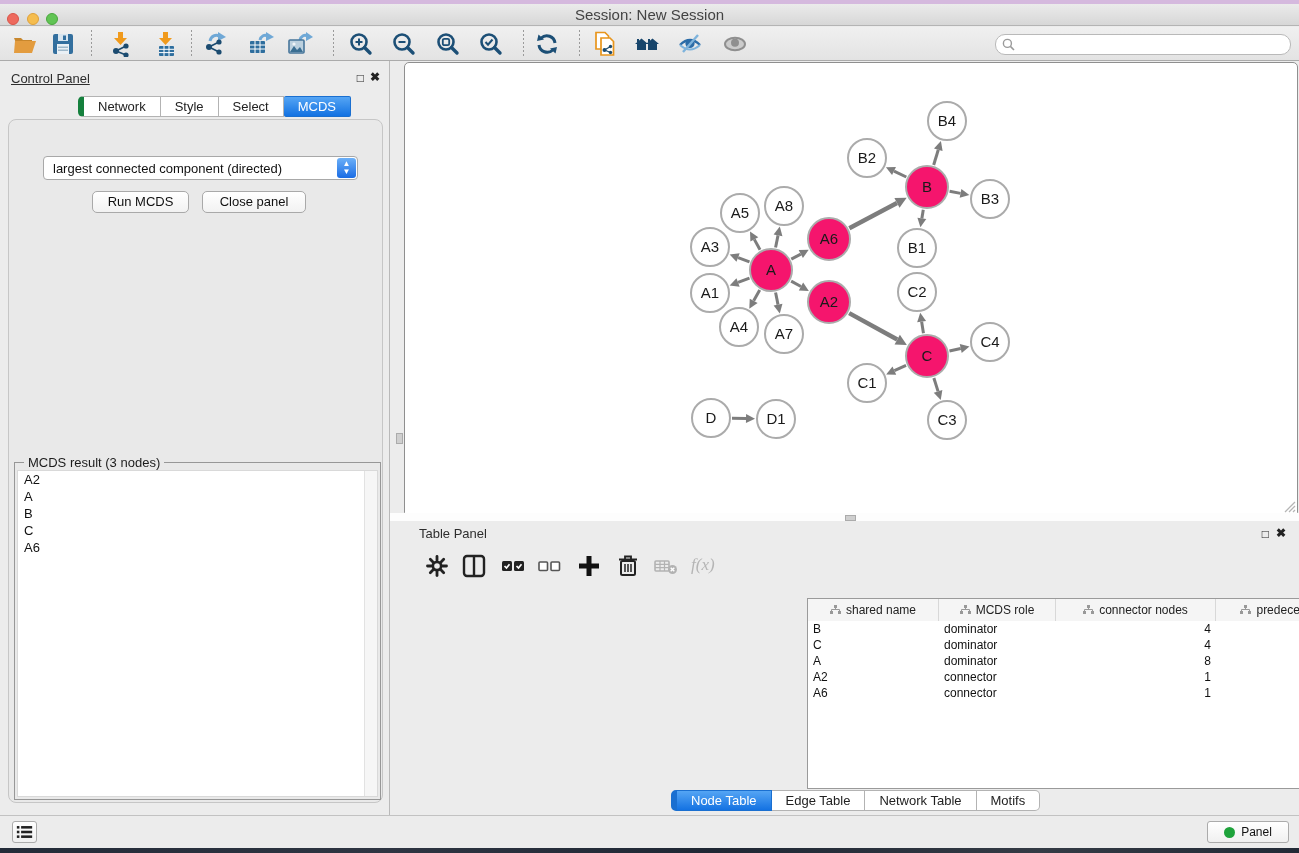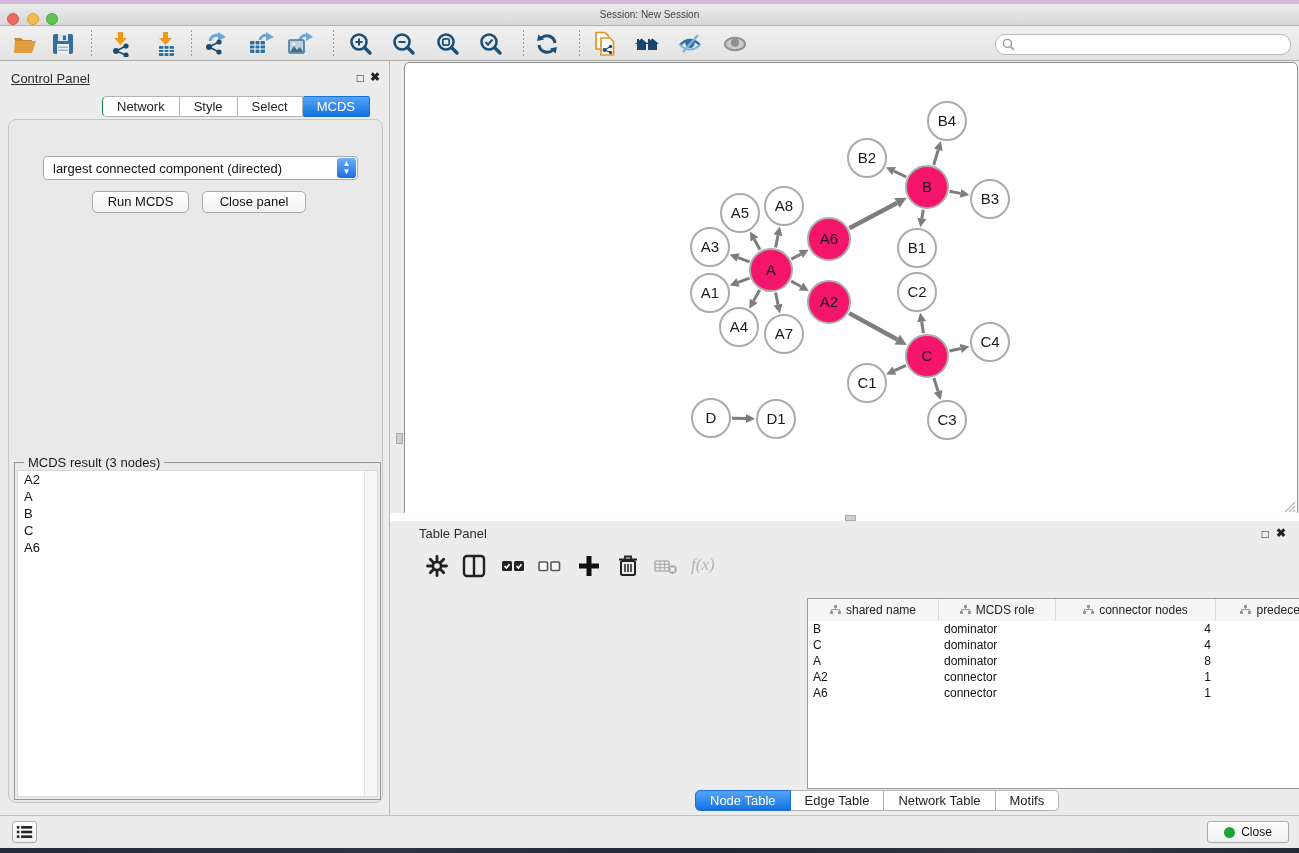--- a/index.html
+++ b/index.html
@@ -13,21 +13,21 @@
   #desktop-bottom { left:0; top:848px; width:1299px; height:5px;
     background:linear-gradient(90deg,#232b38,#2e3542 30%,#1f2734 55%,#343b45 80%,#222a36); }
 
   
   #titlebar { left:0; top:4px; width:1299px; height:22px;
     background:linear-gradient(#ebebeb,#d7d7d7); border-bottom:1px solid #b4b4b4; }
   .tl { position:absolute; top:9px; width:12px; height:12px; border-radius:50%; }
   #titlebar .tl.red { left:7px; background:#ee6a5e; border:1px solid #d95549; }
   #titlebar .tl.yellow { left:27px; background:#f5bd4f; border:1px solid #dfa13a; }
   #titlebar .tl.green { left:46px; background:#61c454; border:1px solid #4aa73e; }
-  #app-title { width:100%; text-align:center; line-height:22px; font-size:10px; color:#434343; }
+  #app-title { width:100%; text-align:center; line-height:22px; font-size:15px; color:#434343; }
 
   
   #main-toolbar { left:0; top:27px; width:1299px; height:34px;
     background:linear-gradient(#f0f0f0,#e3e3e3); border-bottom:1px solid #ababab; }
   .ticon { position:absolute; top:4px; width:26px; height:26px; }
   .tsep { position:absolute; top:3px; width:1px; height:28px;
     background:repeating-linear-gradient(#9a9a9a 0 2px, transparent 2px 4px); }
   #search-field { position:absolute; left:995px; top:7px; width:296px; height:21px;
     background:#fff; border:1px solid #b9b9b9; border-radius:10px; }
   #search-field svg { position:absolute; left:6px; top:3px; }
@@ -38,21 +38,21 @@
   #control-panel { left:0; top:61px; width:390px; height:754px; background:#ececec;
     border-right:1px solid #b9b9b9; }
   #cp-title { left:11px; top:10px; font-size:13px; color:#2e2e2e;text-decoration:underline; }
   .panel-btns { position:absolute; font-size:12px; color:#222; }
   #cp-float { right:25px; top:10px; } #cp-close { right:9px; top:9px; font-weight:bold; }
   #cp-inner { left:8px; top:58px; width:375px; height:684px; background:#e9e9e9;
     border:1px solid #c6c6c6; border-radius:8px; }
   .seg-tabs { position:absolute; display:flex; height:21px; }
   .seg-tab { font-size:13px; color:#222; background:#fff; border:1px solid #b3b3b3;
     border-left:none; padding:0 14px; line-height:19px; text-align:center; }
-  .seg-tab:first-child { border-left:1px solid #15803d; border-radius:5px 0 0 5px;margin-left:24px; }
+  .seg-tab:first-child { border-left:6px solid #15803d; border-radius:5px 0 0 5px; }
   .seg-tab:last-child { border-radius:0 5px 5px 0; }
   .seg-tab.selected { background:linear-gradient(#55a5f4,#1372e2); color:#fff;
     border-color:#1a6fd0; border-radius:2px; }
   #cp-tabs { left:78px; top:35px; }
   #opt-label { left:0; top:75px; width:390px; text-align:center; font-size:13px; color:#1c1c1c; }
   #opt-dropdown { left:43px; top:95px; width:315px; height:24px; background:#fff;
     border:1px solid #a8a8a8; border-radius:4px; }
   #opt-dropdown .val { position:absolute; left:9px; top:4px; font-size:13px; color:#111; }
   #opt-stepper { position:absolute; right:1px; top:1px; width:19px; height:20px; border-radius:3px;
     background:linear-gradient(#6cb0f8,#1a6ce4); }
@@ -582,18 +582,18 @@
             <rect x="6" y="1" width="13" height="3"></rect>
             <rect x="1" y="6.5" width="3" height="3"></rect>
             <rect x="6" y="6.5" width="13" height="3"></rect>
             <rect x="1" y="12" width="3" height="3"></rect>
             <rect x="6" y="12" width="13" height="3"></rect>
           </g>
         </svg>
     </span>
     <span id="memory-btn">
       <span id="memory-dot"></span>
-      <span>Close</span>
+      <span>Panel</span>
     </span>
   </div>
 
   <div id="desktop-bottom" class="abs"></div>
 </div>
 
 </body></html>

